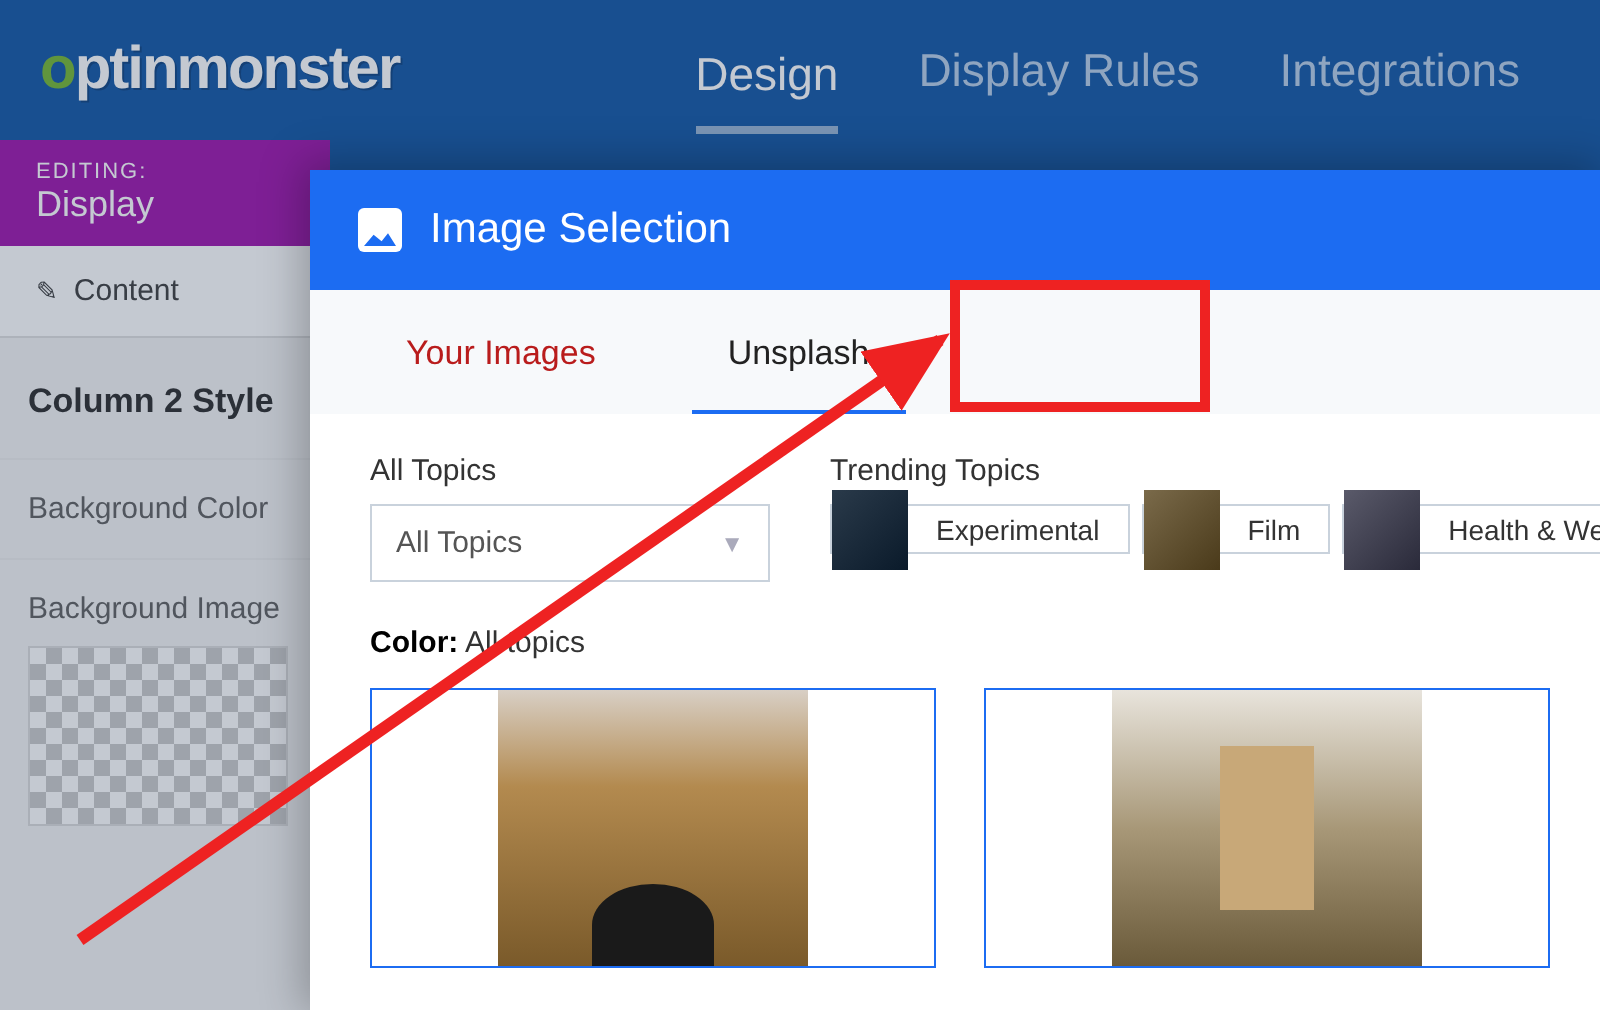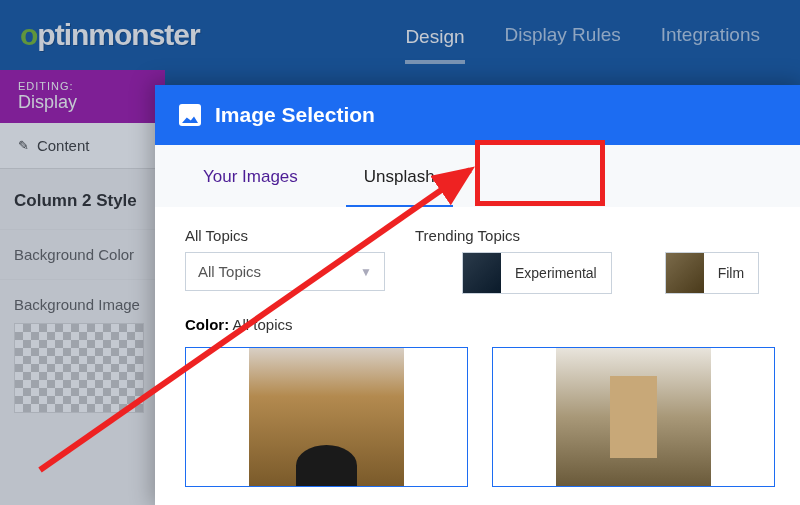--- a/index.html
+++ b/index.html
@@ -4,21 +4,21 @@
   <style>
     * { box-sizing: border-box; margin: 0; padding: 0; }
     body { font-family: -apple-system, BlinkMacSystemFont, "Segoe UI", Helvetica, Arial, sans-serif; width: 800px; height: 505px; overflow: hidden; position: relative; background: #1a5ca8; }
     
     
     .app-header { height: 70px; display: flex; align-items: center; padding: 0 20px; position: relative; }
     .logo { font-family: Arial, sans-serif; font-size: 30px; font-weight: 800; color: #fff; letter-spacing: -1px; display: flex; align-items: center; }
     .logo-o { color: #7aba3a; }
     .logo-rest { color: #fff; text-shadow: 1px 1px 0 rgba(0,0,0,0.2); }
     .top-tabs { position: absolute; right: 40px; top: 0; height: 70px; display: flex; align-items: center; gap: 40px; }
-    .top-tab { color: #b8cfe8; font-size: 19px; cursor: pointer; padding: 4px 0; }
+    .top-tab { color: #b8cfe8; font-size: 23px; cursor: pointer; padding: 4px 0; }
     .top-tab.active { color: #fff; border-bottom: 4px solid #9db9d8; padding-bottom: 12px; margin-top: 16px;}
     
     .sidebar { position: absolute; left: 0; top: 70px; width: 165px; bottom: 0; background: #f5f5f5; }
     .editing-block { background: #a21caf; color: #fff; padding: 10px 18px; }
     .editing-label { font-size: 11px; letter-spacing: 1px; }
     .editing-title { font-size: 18px; font-weight: 500; }
     .content-tab { background: #fff; padding: 14px 18px; font-size: 15px; color: #444; display: flex; align-items: center; gap: 8px; border-bottom: 1px solid #e0e0e0;}
     .pencil-icon { font-size: 13px; }
     .section-title { padding: 22px 14px 18px; font-size: 17px; font-weight: 600; color: #333; background: #f5f5f5; }
     .sidebar-item { padding: 16px 14px; font-size: 15px; color: #666; border-top: 1px solid #eee;}
@@ -27,40 +27,40 @@
       background-size: 16px 16px; background-position: 0 0, 0 8px, 8px -8px, -8px 0px; background-color: #fff; border: 1px solid #ddd;}
     
     
     .dim { position: absolute; inset: 0; background: rgba(20,40,70,0.25); z-index: 1; }
     
     
     .modal { position: absolute; left: 155px; top: 85px; right: -5px; bottom: -5px; background: #fff; z-index: 2; box-shadow: -4px -4px 20px rgba(0,0,0,0.25); }
     .modal-header { background: #1c6cf2; color: #fff; padding: 18px 24px; display: flex; align-items: center; gap: 14px; }
     .image-icon { width: 22px; height: 22px; background: #fff; border-radius: 3px; position: relative; }
     .image-icon::after { content: ""; position: absolute; bottom: 3px; left: 3px; right: 3px; height: 8px; background: #1c6cf2; clip-path: polygon(0 100%, 30% 30%, 55% 70%, 75% 20%, 100% 100%);}
-    .modal-title { font-size: 21px; font-weight: 700; }
+    .modal-title { font-size: 21px; font-weight: 400; }
     
     .modal-tabs { background: #f7f9fb; padding: 0 30px; display: flex; gap: 30px; align-items: flex-end; height: 62px;}
-    .modal-tab { padding: 20px 18px; font-size: 17px; color: #4c1d95; position: relative; cursor: pointer;}
+    .modal-tab { padding: 20px 18px; font-size: 17px; color: #b91c1c; position: relative; cursor: pointer;}
     .modal-tab.active { color: #222; }
     .modal-tab.active::after { content:""; position:absolute; left:0; right:0; bottom:0; height:2px; background:#1c6cf2;}
     
     .highlight-box { position: absolute; border: 5px solid #e22; pointer-events: none; z-index: 5; }
     .highlight-unsplash { left: 475px; top: 140px; width: 130px; height: 66px; }
     
     .arrow { position: absolute; z-index: 4; pointer-events: none; }
     
     .modal-body { padding: 20px 30px; }
     .filter-row { display: flex; gap: 30px; align-items: flex-start; }
     .filter-col { }
     .filter-label { font-size: 15px; color: #333; margin-bottom: 8px; }
     .select-box { width: 200px; border: 1px solid #c9d2dc; padding: 10px 12px; font-size: 15px; color: #555; display: flex; justify-content: space-between; align-items: center; background: #fff; cursor: pointer;}
     .caret { color: #aab; font-size: 12px;}
     .trending-row { display: flex; gap: 6px; }
-    .trending-item { border: 1px solid #c9d2dc; display: flex; align-items: center; height: 42px; cursor:pointer;margin-left:47px;}
+    .trending-item { border: 1px solid #c9d2dc; display: flex; align-items: center; height: 25px; cursor:pointer;}
     .trending-thumb { width: 38px; height: 40px; background: linear-gradient(135deg,#2a3a4a,#0a1a2a); }
     .trending-thumb.t2 { background: linear-gradient(135deg,#7a6a4a,#4a3a1a); }
     .trending-thumb.t3 { background: linear-gradient(135deg,#5a5a6a,#2a2a3a); }
     .trending-label { padding: 0 14px; font-size: 14px; color: #333; white-space: nowrap;}
     
     .topic-line { margin-top: 22px; font-size: 15px; color: #333; }
     .topic-line b { color: #000; }
     
     .results-row { margin-top: 14px; display: flex; gap: 24px; }
     .result-card { flex: 1; border: 1px solid #1c6cf2; height: 140px; display: flex; justify-content: center; align-items: flex-start; overflow: hidden; cursor:pointer;}

